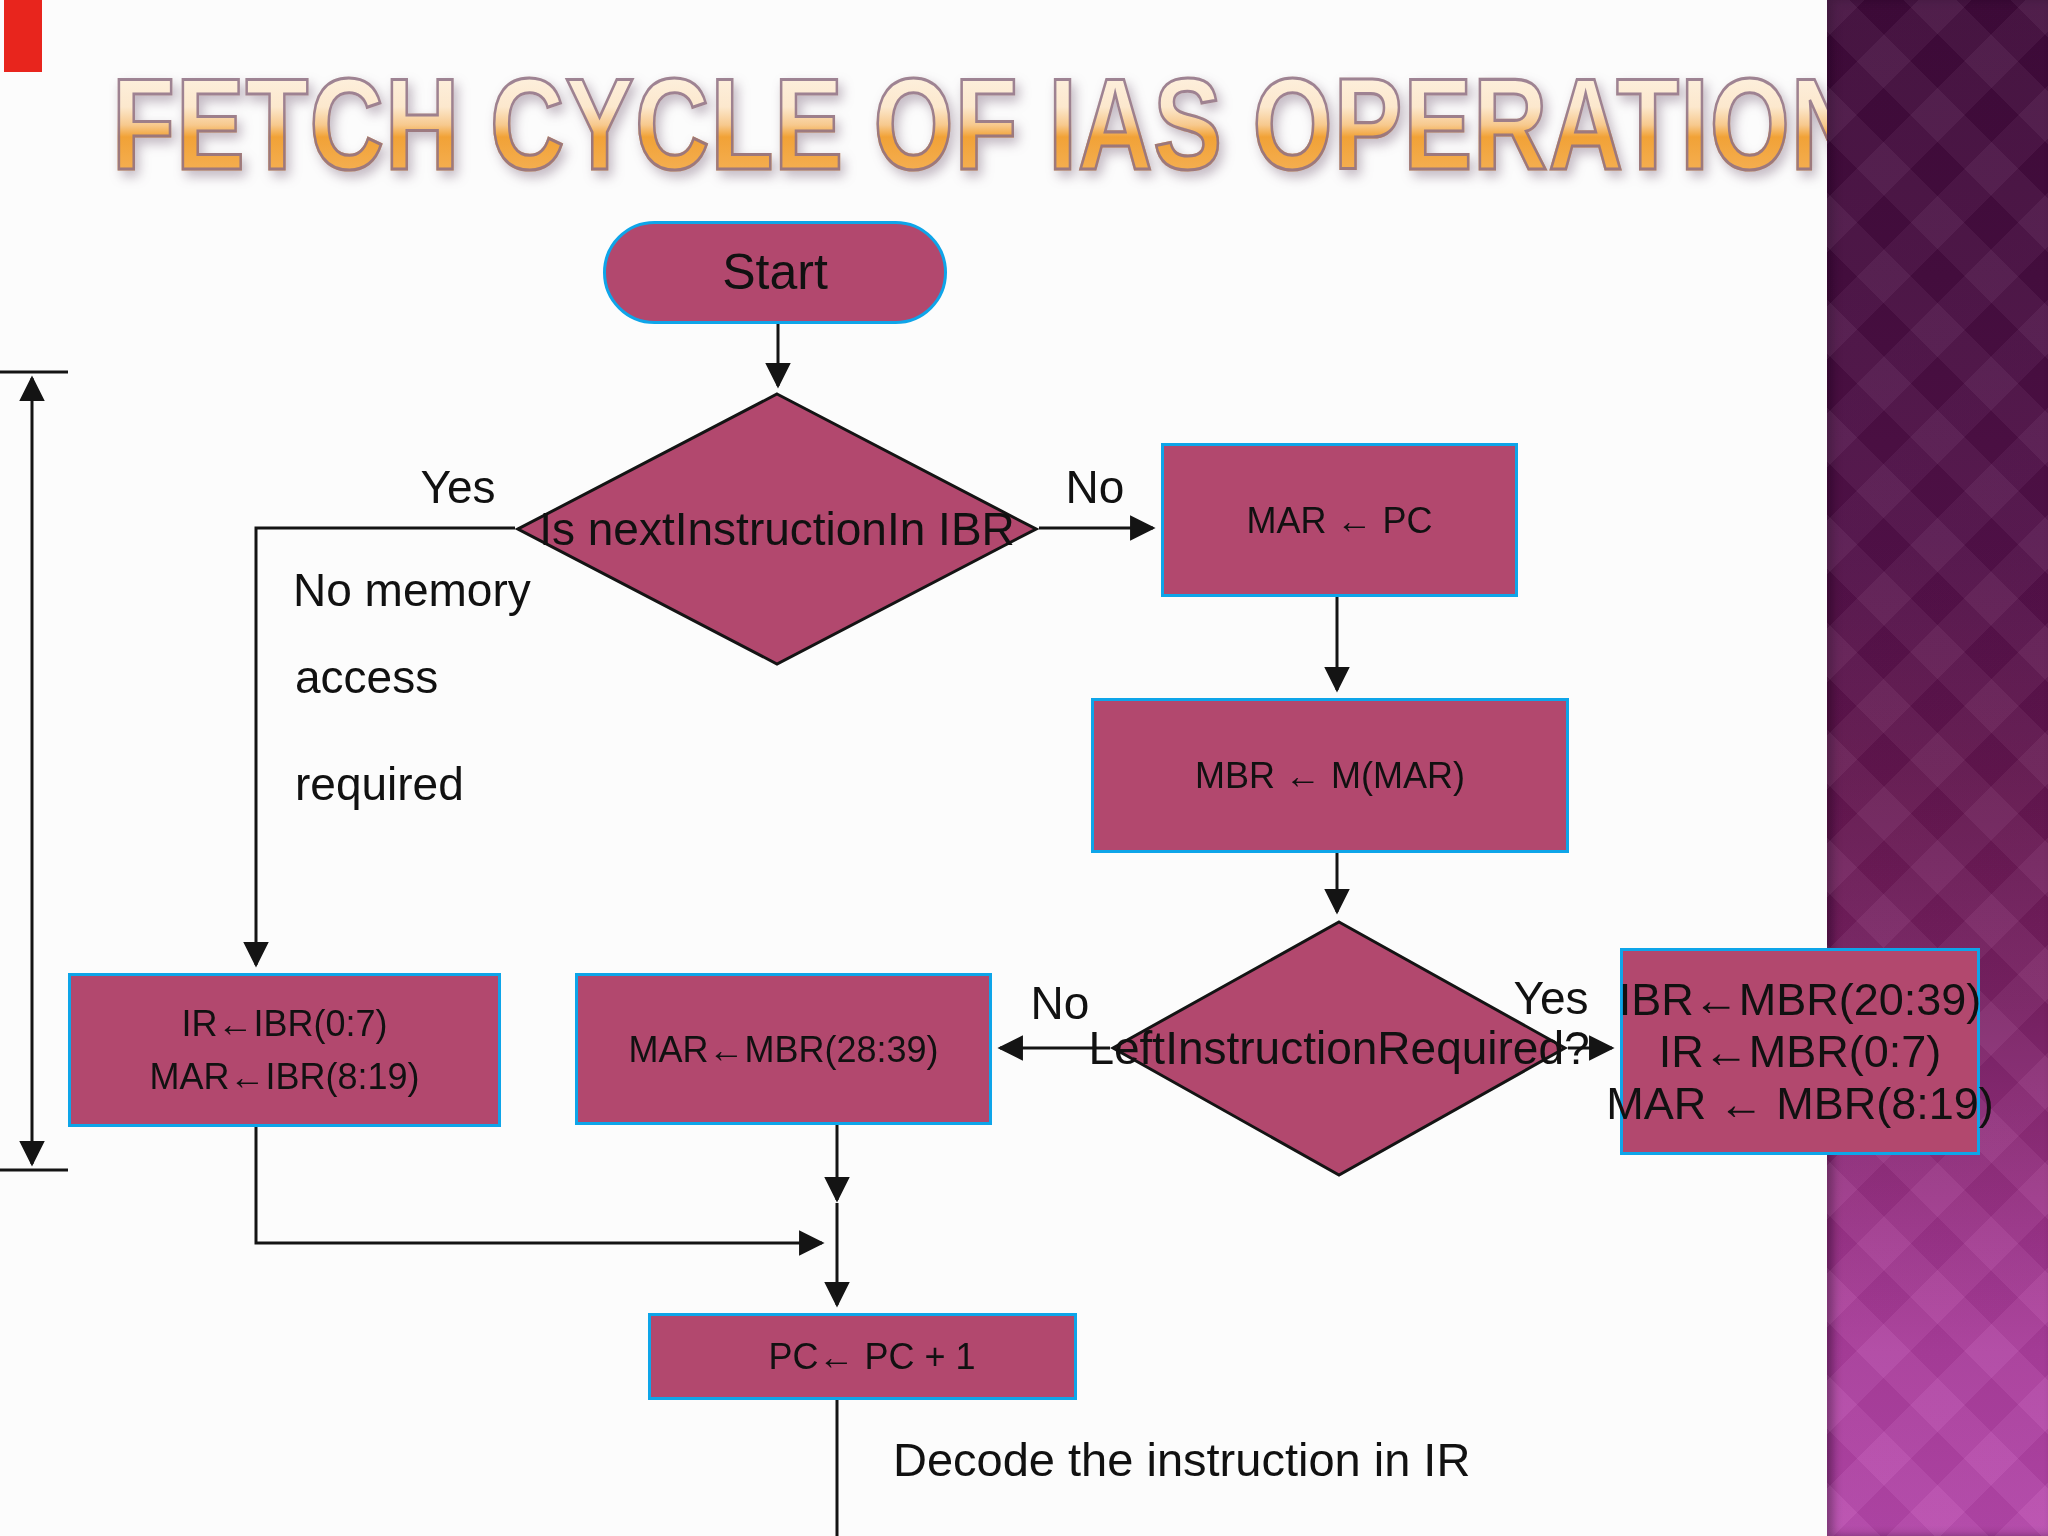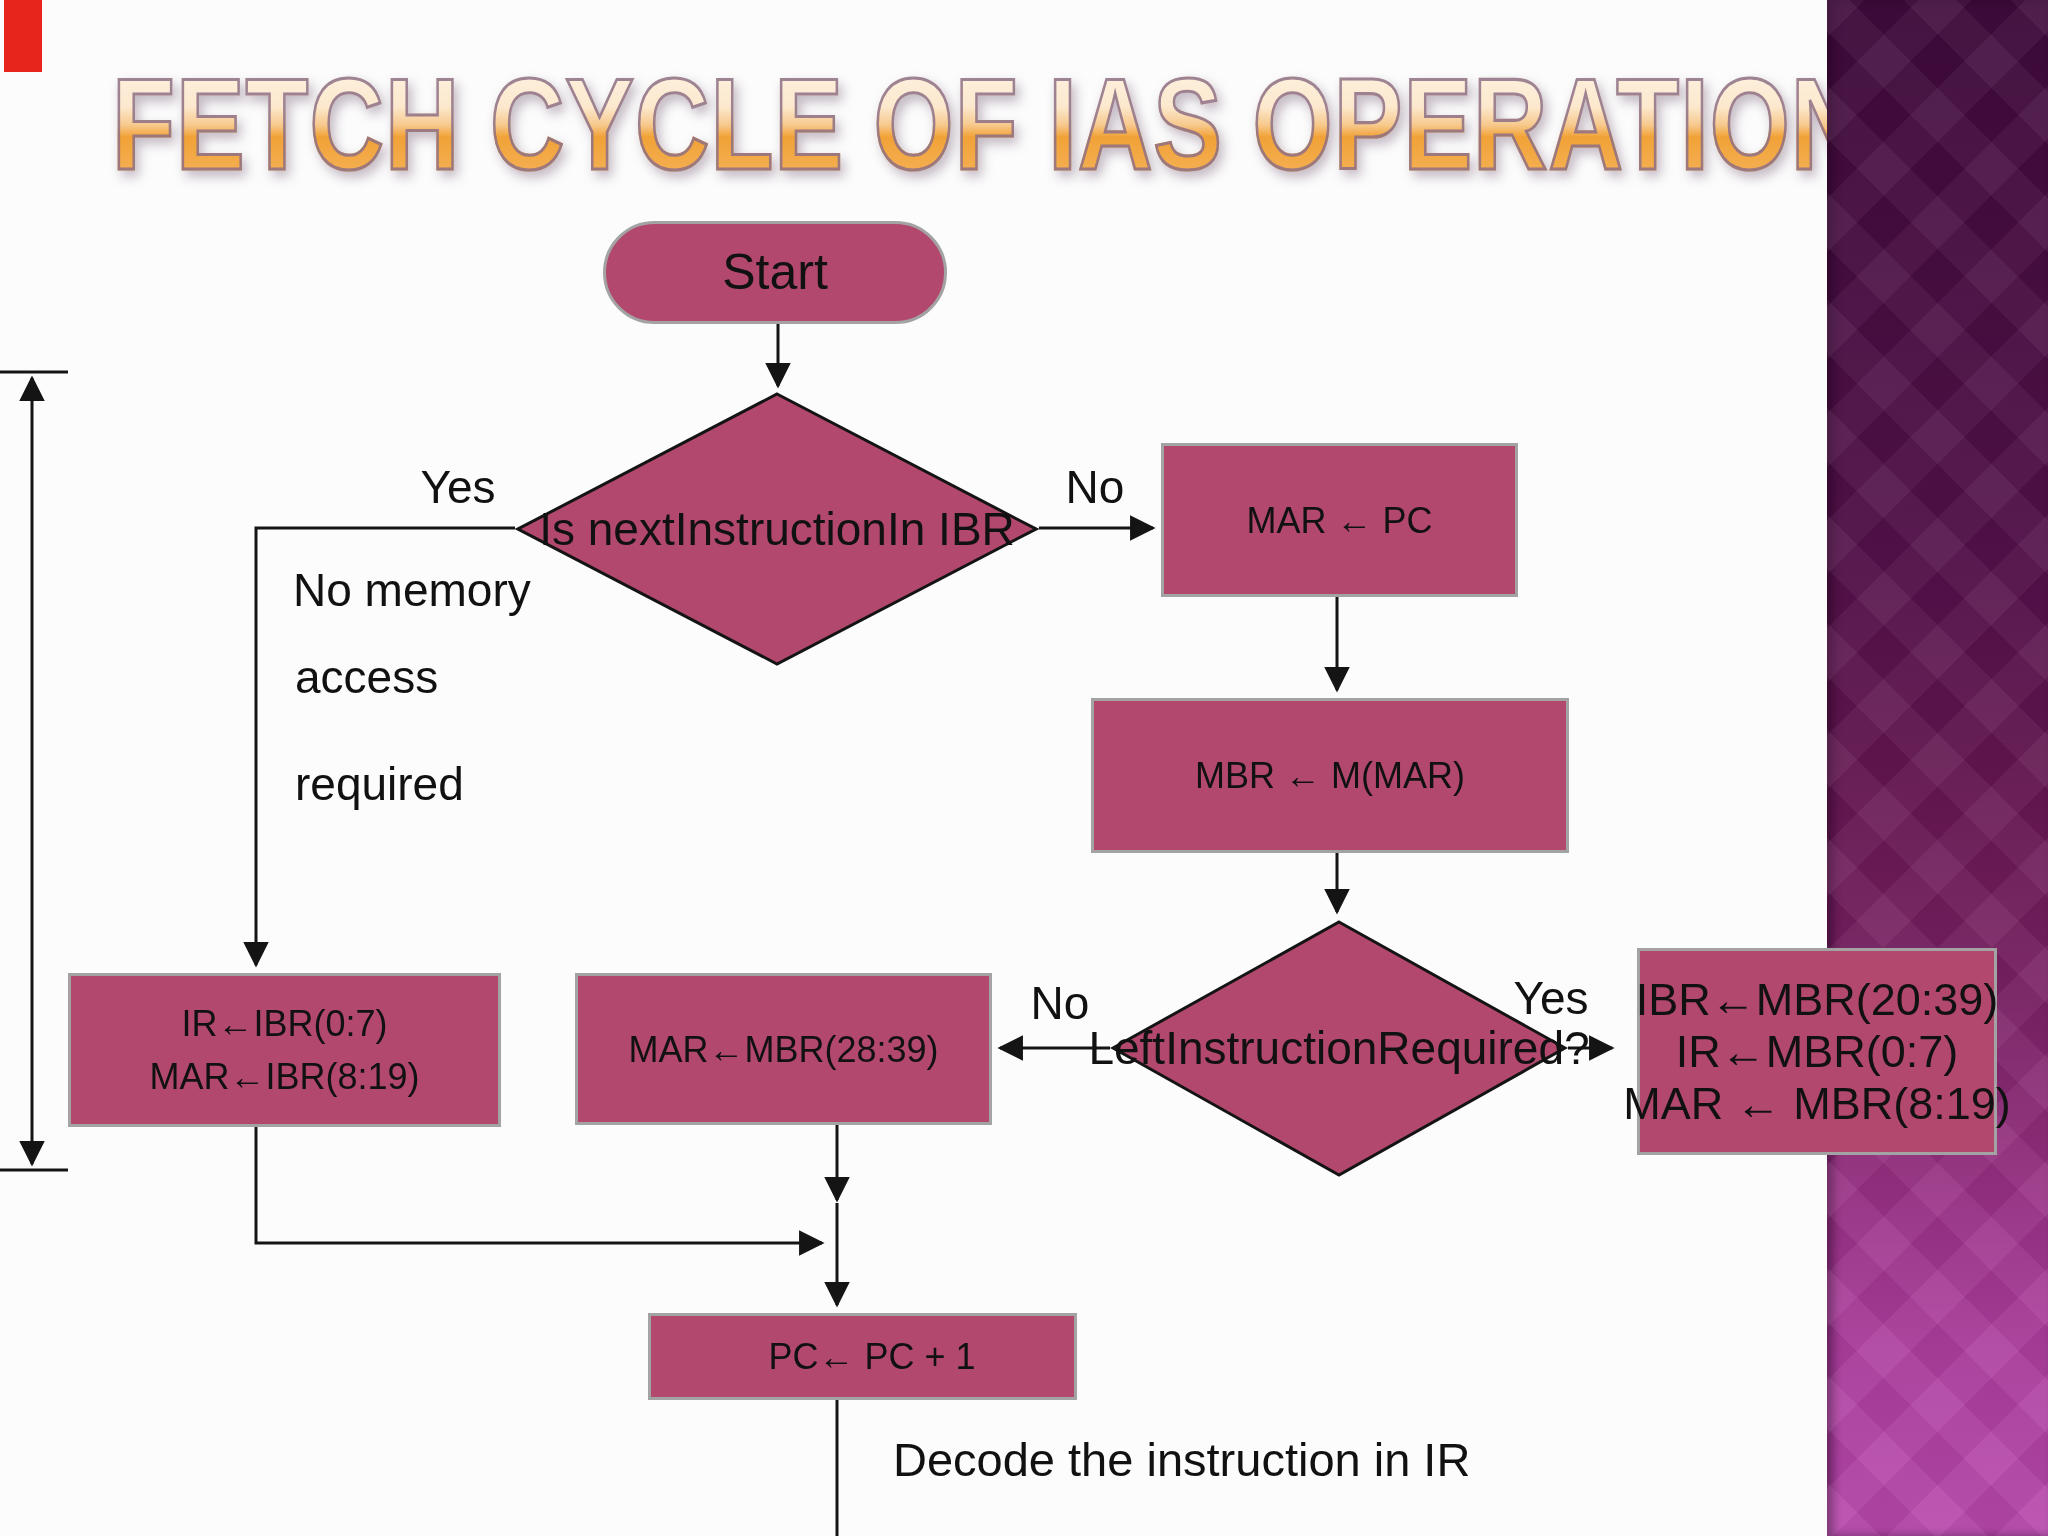--- a/index.html
+++ b/index.html
@@ -29,21 +29,21 @@
       repeating-linear-gradient(45deg,rgba(255,255,255,.045) 0 38px,rgba(0,0,0,.03) 38px 76px),
       repeating-linear-gradient(-45deg,rgba(255,255,255,.045) 0 38px,rgba(0,0,0,.03) 38px 76px);
   }
   
   .red-mark{left:4px;top:0;width:38px;height:72px;background:#e8251d;z-index:5;}
   
   svg.connectors{left:0;top:0;z-index:15;}
   .cline{stroke:#141414;stroke-width:3;fill:none;}
   
   .shape{
-    background:#b2486e;border:3px solid #a3a3a3;box-sizing:border-box;
+    background:#b2486e;border:3px solid #0ea5e9;box-sizing:border-box;
     display:flex;flex-direction:column;align-items:center;justify-content:center;
     z-index:20;text-align:center;
   }
   .shape .ln{font-size:36px;line-height:53px;white-space:nowrap;}
   .oval{border-radius:60px;}
   .diamond{z-index:20;}
   .diamond svg{position:absolute;left:0;top:0;}
   .diamond .poly{fill:#b2486e;stroke:#141414;stroke-width:3;}
   .dtext{
     position:absolute;inset:0;display:flex;flex-direction:row;
@@ -126,21 +126,21 @@
     <svg width="458" height="257" viewBox="0 0 458 257">
       <polygon class="poly" points="229,2 455,128 229,255 3,128"></polygon>
     </svg>
     <div class="dtext">
       <div class="ln" style="line-height:53px;">Left</div>
       <div class="ln" style="line-height:53px;">Instruction</div>
       <div class="ln" style="line-height:53px;">Required?</div>
     </div>
   </div>
 
-  <div class="abs shape over-bar" style="left:1620px;top:948px;width:360px;height:207px;margin-left:17px;">
+  <div class="abs shape over-bar" style="left:1620px;top:948px;width:360px;height:207px;">
     <div class="ln" style="font-size:45px;line-height:52px;">IBR←MBR(20:39)</div>
     <div class="ln" style="font-size:45px;line-height:52px;">IR←MBR(0:7)</div>
     <div class="ln" style="font-size:45px;line-height:52px;">MAR ← MBR(8:19)</div>
   </div>
 
   <div class="abs shape" style="left:68px;top:973px;width:433px;height:154px;">
     <div class="ln">IR←IBR(0:7)</div>
     <div class="ln">MAR←IBR(8:19)</div>
   </div>
 

